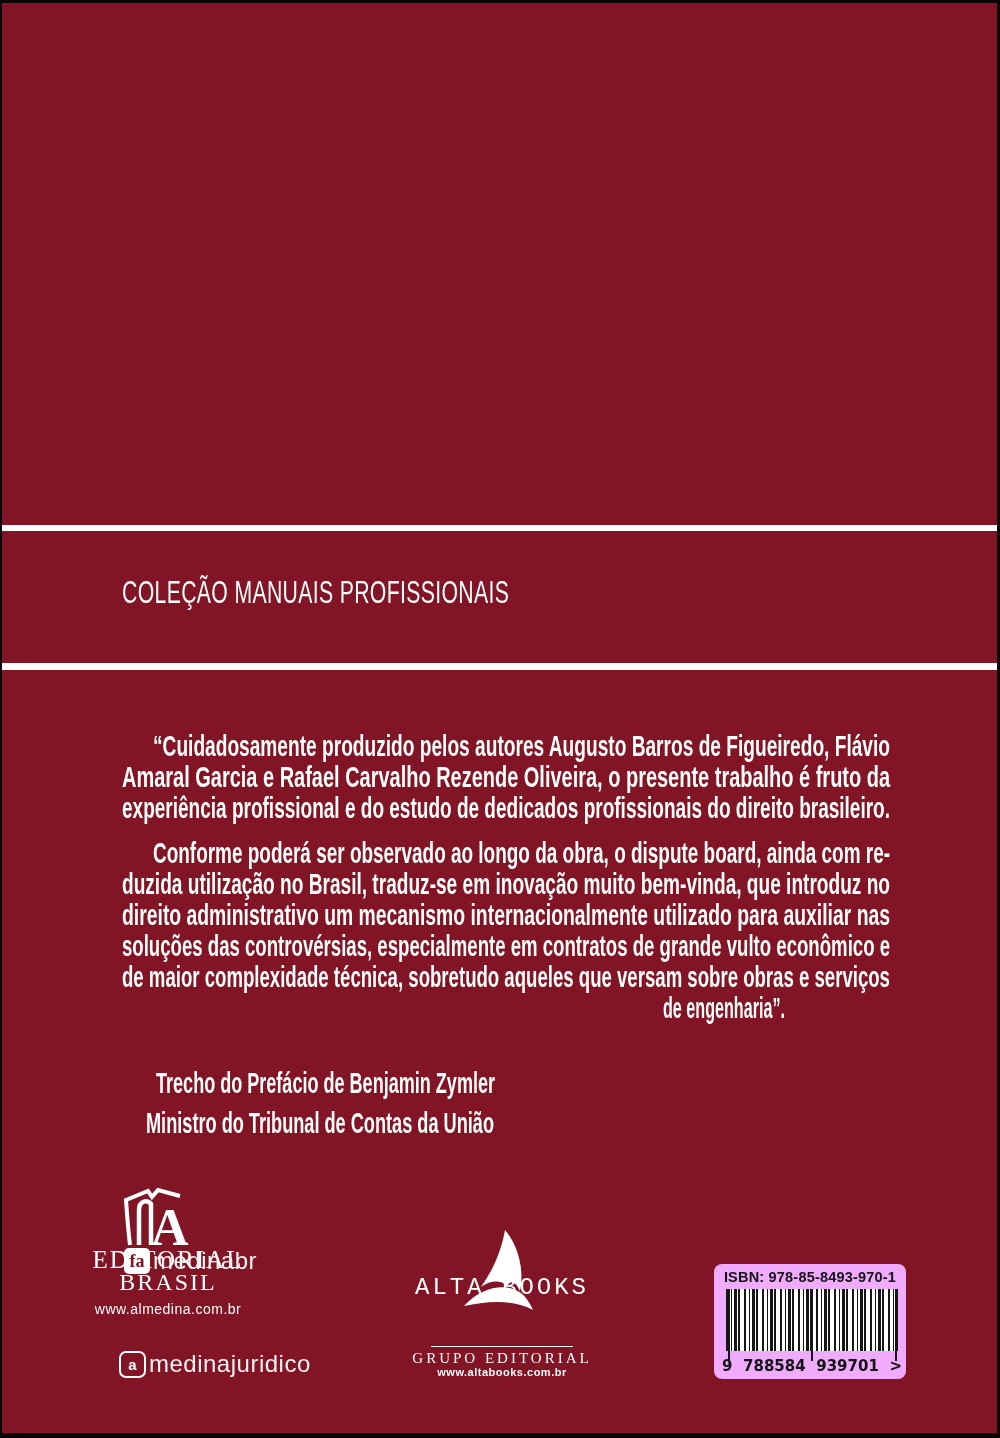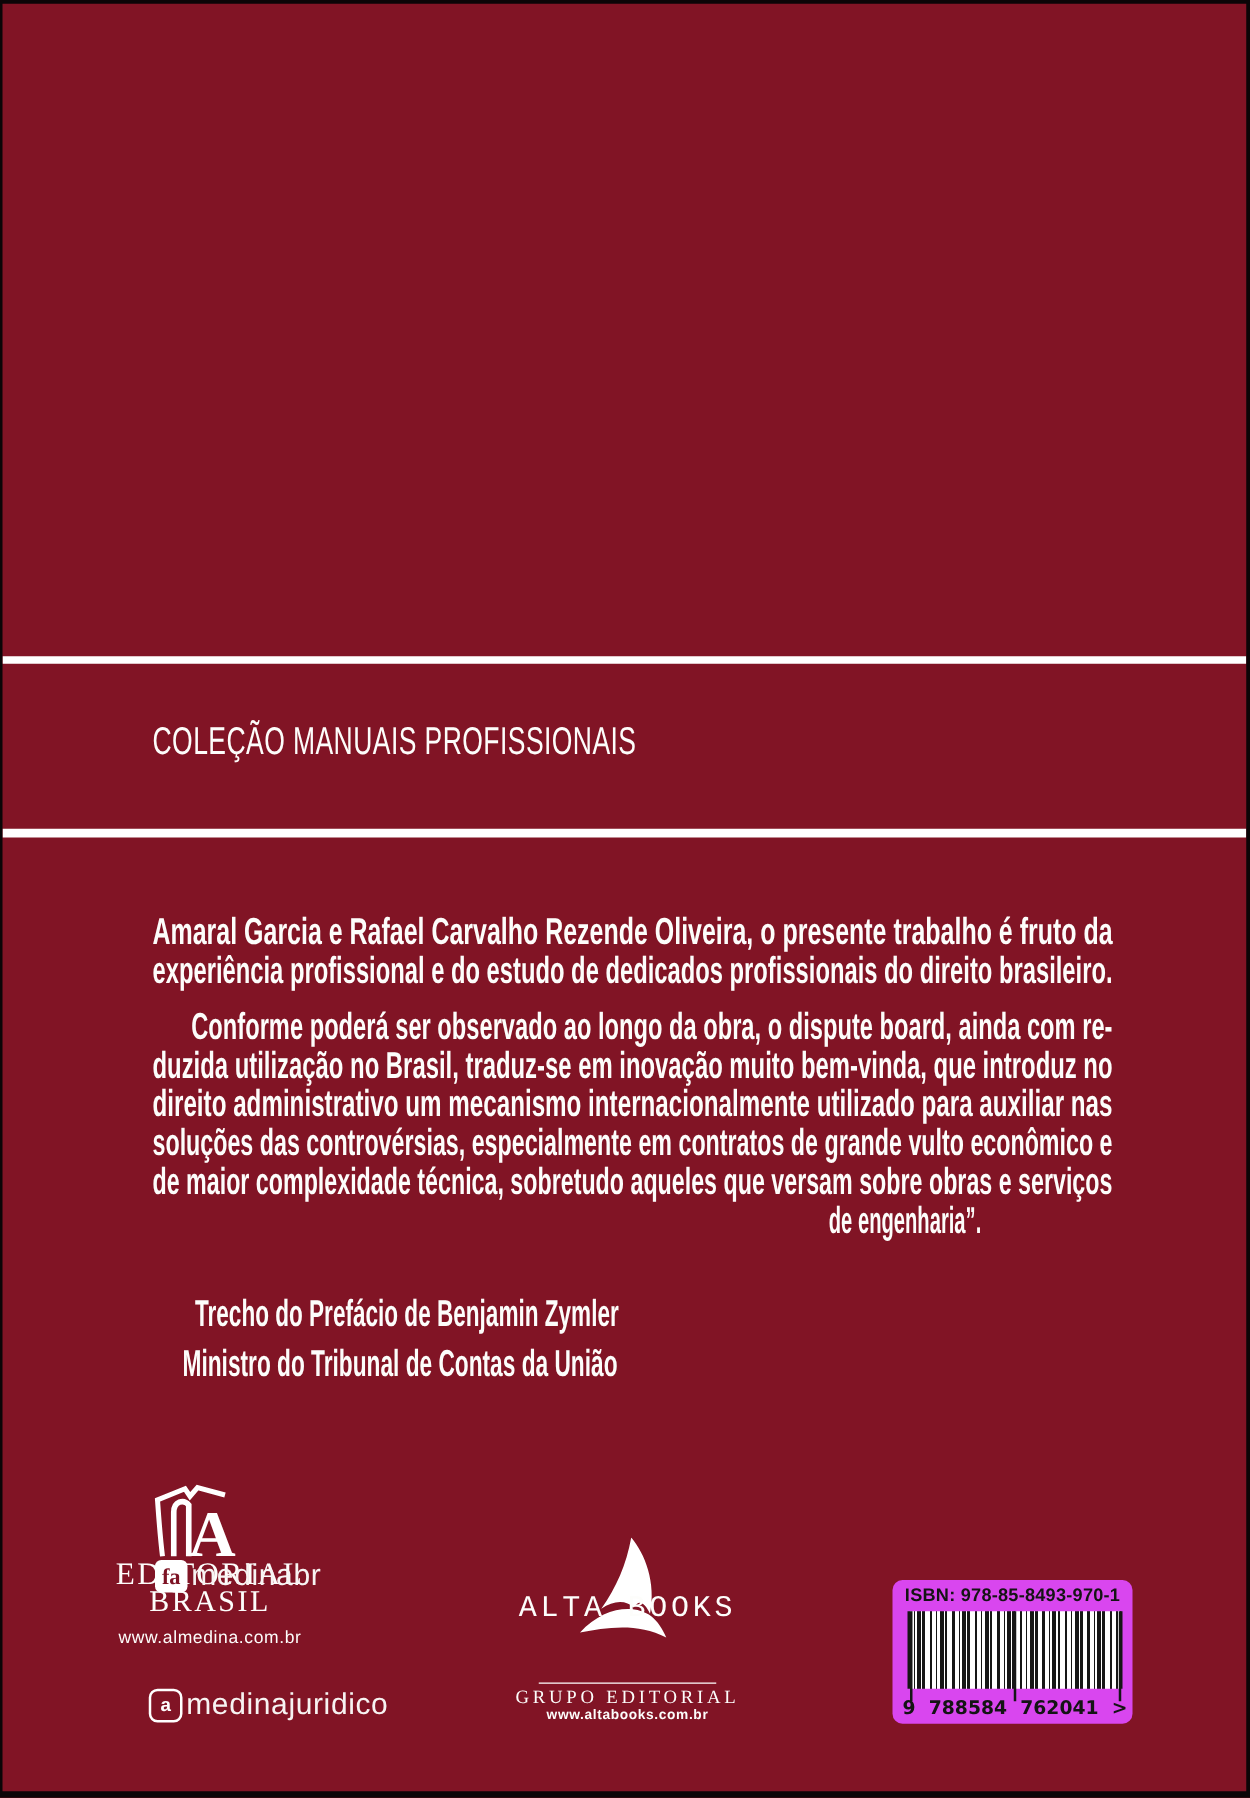--- a/index.html
+++ b/index.html
@@ -58,21 +58,21 @@
                font-size: 24px; letter-spacing: 3px; }
   .alta-rule { left: 429px; top: 1343px; width: 142px; height: 1px; background: #fff; }
   .alta-tagline { left: 405px; top: 1347px; width: 190px; text-align: center;
                   font-family: "Liberation Serif", "DejaVu Serif", serif;
                   font-size: 15px; letter-spacing: 3px; }
   .alta-site { left: 405px; top: 1363px; width: 190px; text-align: center;
                font-size: 11px; font-weight: 700; letter-spacing: 0.5px; }
 
   
   .barcode-box { left: 712px; top: 1261px; width: 192px; height: 115px;
-                 background: #d946ef; border-radius: 8px; color: #141414; }
+                 background: #f0abfc; border-radius: 8px; color: #141414; }
   .isbn-label { position: absolute; top: 5px; left: 0; right: 0; text-align: center;
                 font-size: 14.5px; font-weight: 700; letter-spacing: 0.2px; }
   .bars { position: absolute; left: 12px; top: 25px; width: 172px; height: 62px;
           background: repeating-linear-gradient(90deg,
             #161616 0 2px,  #ffffff 2px 5px,
             #161616 5px 6px,#ffffff 6px 8px,
             #161616 8px 11px,#ffffff 11px 12px,
             #161616 12px 14px,#ffffff 14px 18px); }
   .guard { position: absolute; top: 25px; width: 2px; height: 72px; background: #161616; }
   .g1 { left: 14px; } .g2 { left: 97px; } .g3 { left: 181px; }
@@ -88,20 +88,21 @@
   <div class="stripe stripe-1"></div>
 
   <div class="abs collection-title">
     <span class="fit" style="transform: scaleX(0.6844);">COLEÇÃO MANUAIS PROFISSIONAIS</span>
   </div>
 
   <div class="stripe stripe-2"></div>
 
   <div class="abs quote-block">
     <div>
+      <div class="quote-line"><span class="fit indent" style="transform: scaleX(0.6377);">“Cuidadosamente produzido pelos autores Augusto Barros de Figueiredo, Flávio</span></div>
       <div class="quote-line"><span class="fit" style="transform: scaleX(0.6657);">Amaral Garcia e Rafael Carvalho Rezende Oliveira, o presente trabalho é fruto da</span></div>
       <div class="quote-line"><span class="fit" style="transform: scaleX(0.6337);">experiência profissional e do estudo de dedicados profissionais do direito brasileiro.</span></div>
     </div>
     <div class="para-2">
       <div class="quote-line"><span class="fit indent" style="transform: scaleX(0.6316);">Conforme poderá ser observado ao longo da obra, o dispute board, ainda com re-</span></div>
       <div class="quote-line"><span class="fit" style="transform: scaleX(0.6364);">duzida utilização no Brasil, traduz-se em inovação muito bem-vinda, que introduz no</span></div>
       <div class="quote-line"><span class="fit" style="transform: scaleX(0.6452);">direito administrativo um mecanismo internacionalmente utilizado para auxiliar nas</span></div>
       <div class="quote-line"><span class="fit" style="transform: scaleX(0.62);">soluções das controvérsias, especialmente em contratos de grande vulto econômico e</span></div>
       <div class="quote-line"><span class="fit" style="transform: scaleX(0.6199);">de maior complexidade técnica, sobretudo aqueles que versam sobre obras e serviços</span></div>
       <div class="quote-line"><span class="fit" style="transform: scaleX(0.5381);">de engenharia”.</span></div>
@@ -141,18 +142,18 @@
 
   <div class="abs barcode-box">
     <div class="isbn-label">ISBN: 978-85-8493-970-1</div>
     <div class="bars"></div>
     <div class="guard g1"></div>
     <div class="guard g2"></div>
     <div class="guard g3"></div>
     <div class="barcode-digits">
       <span>9</span>
       <span>788584</span>
-      <span>762041</span>
+      <span>939701</span>
       <span>&gt;</span>
     </div>
   </div>
 
 </div>
 
 </body></html>

